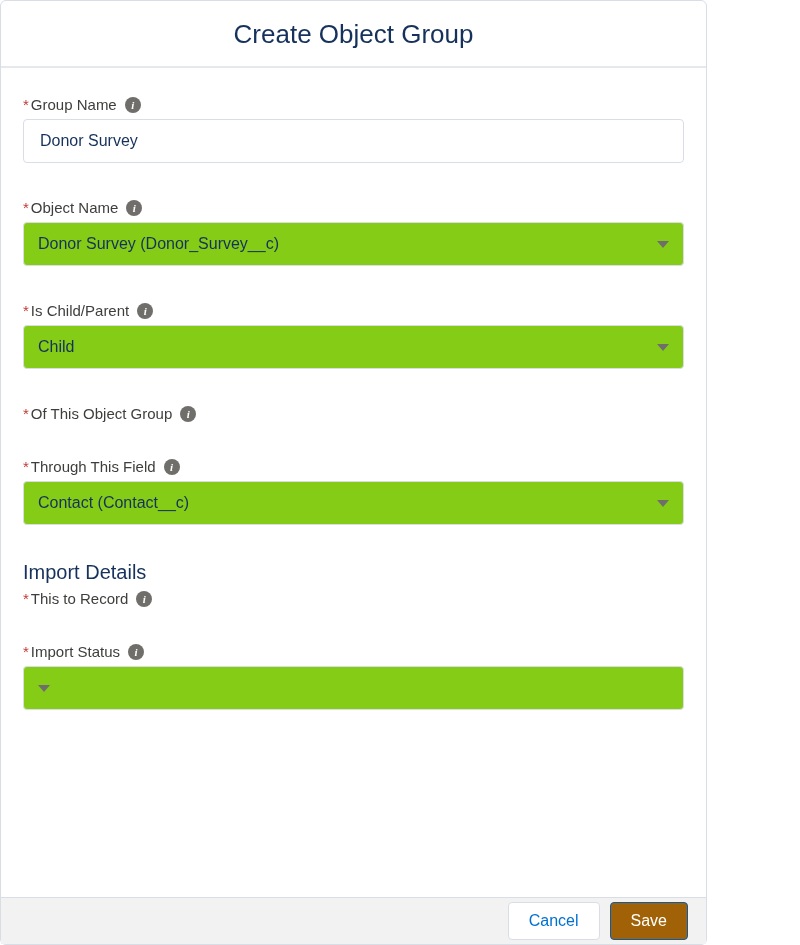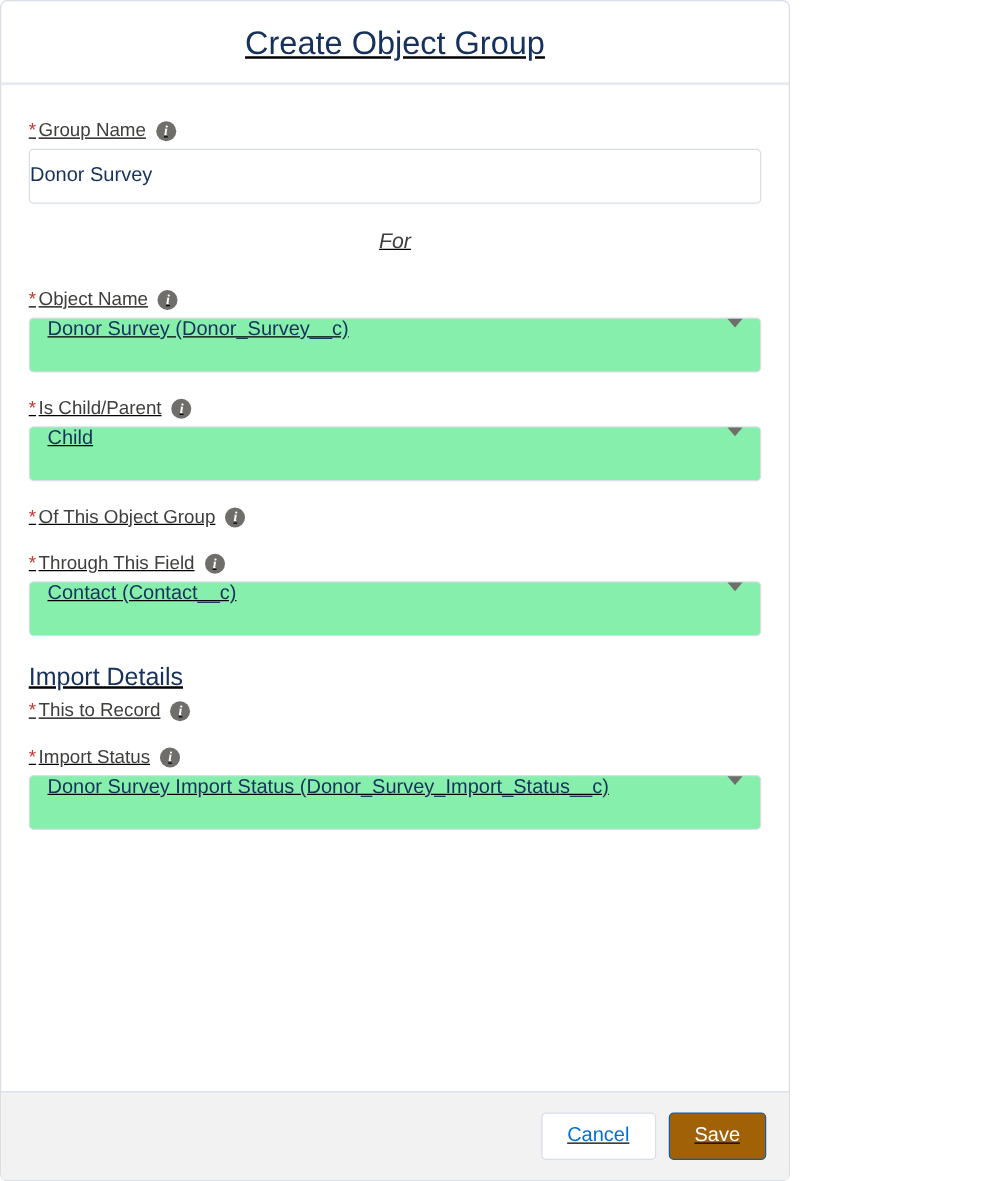--- a/index.html
+++ b/index.html
@@ -8,46 +8,45 @@
       padding: 0;
     }
     body {
       font-family: -apple-system, BlinkMacSystemFont, "Segoe UI", Arial, sans-serif;
       background: #fff;
       width: 800px;
       height: 945px;
       overflow: hidden;
     }
     .modal {
-      width: 632px;
+      width: 707px;
       height: 945px;
       border: 1px solid #d8dde6;
       border-radius: 6px;
       display: flex;
       flex-direction: column;
       background: #fff;
-      text-decoration: underline;
     }
     .modal-header {
       text-align: center;
       padding: 18px 0 16px 0;
       border-bottom: 2px solid #e5e8ec;
     }
     .modal-title {
       font-size: 26px;
       font-weight: 400;
       color: #16325c;
     }
     .modal-body {
       flex: 1;
       padding: 28px 22px 0 22px;
       overflow-y: auto;
     }
     .field-group {
-      margin-bottom: 20px;
+      margin-bottom: 36px;
     }
     .field-label {
       font-size: 15px;
       color: #3e3e3c;
       margin-bottom: 6px;
       display: flex;
       align-items: center;
       gap: 8px;
     }
     .field-label .asterisk {
@@ -64,39 +63,39 @@
       align-items: center;
       justify-content: center;
       font-size: 11px;
       font-weight: bold;
       font-style: italic;
       font-family: Georgia, serif;
     }
     .text-input {
       width: 100%;
       height: 44px;
-      padding: 0 0;
+      padding: 0 16px;
       font-size: 16px;
       color: #16325c;
       border: 1px solid #d8dde6;
       border-radius: 4px;
       background: #fff;
     }
     .select-input {
       width: 100%;
       height: 44px;
       padding: 0 14px;
       font-size: 16px;
       color: #16325c;
       border: 1px solid #d8dde6;
       border-radius: 4px;
-      background: #86efac;
+      background: #84cc16;
       position: relative;
       display: flex;
-      align-items: flex-start;
+      align-items: center;
       justify-content: space-between;
       cursor: pointer;
     }
     .chevron {
       width: 0;
       height: 0;
       border-left: 6px solid transparent;
       border-right: 6px solid transparent;
       border-top: 7px solid #706e6b;
     }
@@ -110,21 +109,21 @@
     .section-heading {
       font-size: 20px;
       font-weight: 400;
       color: #16325c;
       margin-top: 22px;
       margin-bottom: 6px;
     }
     .modal-footer {
       background: #f3f2f2;
       border-top: 1px solid #d8dde6;
-      padding: 16px 18px;
+      padding: 4px 18px;
       display: flex;
       justify-content: flex-end;
       gap: 10px;
     }
     .btn {
       padding: 9px 20px;
       font-size: 16px;
       border-radius: 4px;
       cursor: pointer;
       border: 1px solid #d8dde6;
@@ -150,21 +149,20 @@
   <div class="modal-body">
 
     <div class="field-group">
       <div class="field-label">
         <span><span class="asterisk">*</span><span>Group Name</span></span>
         <span class="info-icon">i</span>
       </div>
       <input type="text" class="text-input" value="Donor Survey" style="">
     </div>
 
-    <div class="for-label">For</div>
 
     <div class="field-group">
       <div class="field-label">
         <span><span class="asterisk">*</span><span>Object Name</span></span>
         <span class="info-icon">i</span>
       </div>
       <div class="select-input">
         <span>Donor Survey (Donor_Survey__c)</span>
         <span class="chevron"></span>
       </div>
@@ -207,21 +205,20 @@
         <span class="info-icon">i</span>
       </div>
     </div>
 
     <div class="field-group">
       <div class="field-label">
         <span><span class="asterisk">*</span><span>Import Status</span></span>
         <span class="info-icon">i</span>
       </div>
       <div class="select-input">
-        <span>Donor Survey Import Status (Donor_Survey_Import_Status__c)</span>
         <span class="chevron"></span>
       </div>
     </div>
 
   </div>
 
   <div class="modal-footer">
     <button class="btn btn-neutral">Cancel</button>
     <button class="btn btn-brand">Save</button>
   </div>

